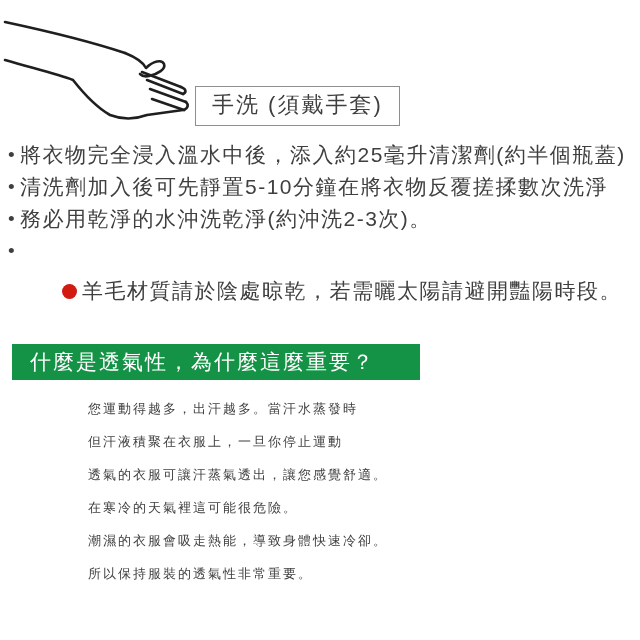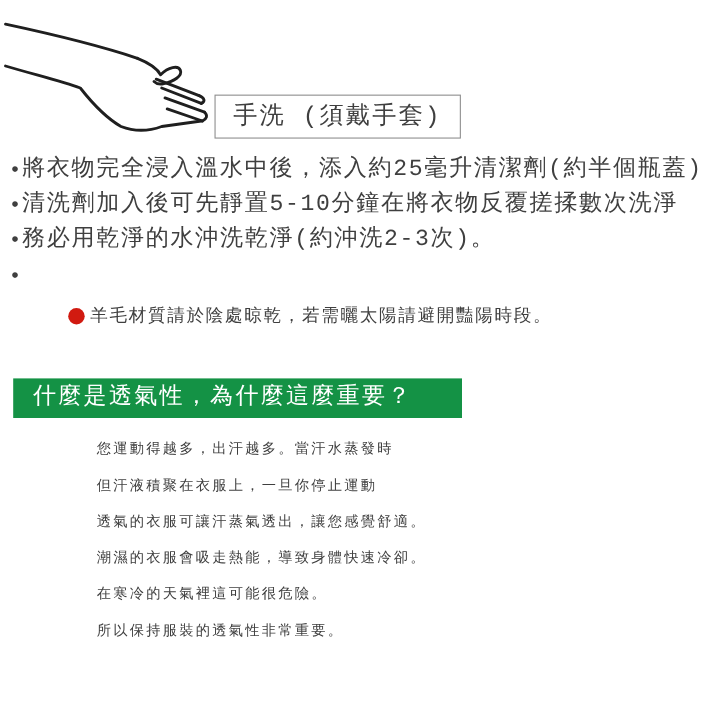--- a/index.html
+++ b/index.html
@@ -6,21 +6,21 @@
     margin: 0;
     padding: 0;
     background: #ffffff;
   }
   .page {
     position: relative;
     width: 640px;
     height: 640px;
     background: #ffffff;
     overflow: hidden;
-    font-family: Liberation Mono, monospace;
+    font-family: Liberation Sans, sans-serif;
     color: #3f3f3f;
   }
   .hand-illustration {
     position: absolute;
     left: 2px;
     top: 10px;
     width: 198px;
     height: 122px;
   }
   .handwash-label {
@@ -55,21 +55,21 @@
     flex: 0 0 12px;
     font-size: 19px;
     line-height: 32px;
   }
   .wool-note {
     position: absolute;
     left: 62px;
     top: 277px;
     display: flex;
     align-items: center;
-    font-size: 16px;
+    font-size: 21px;
     letter-spacing: 1.5px;
     color: #3f3f3f;
     white-space: nowrap;
   }
   .red-dot {
     width: 15px;
     height: 15px;
     border-radius: 50%;
     background: #d11a10;
     margin-right: 5px;
@@ -144,18 +144,18 @@
     <span class="red-dot"></span>
     <span>羊毛材質請於陰處晾乾，若需曬太陽請避開豔陽時段。</span>
   </div>
 
   <div class="section-header">什麼是透氣性，為什麼這麼重要？</div>
 
   <div class="body-paragraph">
     <div class="body-line">您運動得越多，出汗越多。當汗水蒸發時</div>
     <div class="body-line">但汗液積聚在衣服上，一旦你停止運動</div>
     <div class="body-line">透氣的衣服可讓汗蒸氣透出，讓您感覺舒適。</div>
+    <div class="body-line">在寒冷的天氣裡這可能很危險。</div>
     <div class="body-line">潮濕的衣服會吸走熱能，導致身體快速冷卻。</div>
-    <div class="body-line">在寒冷的天氣裡這可能很危險。</div>
     <div class="body-line">所以保持服裝的透氣性非常重要。</div>
   </div>
 
 </div>
 
 </body></html>

